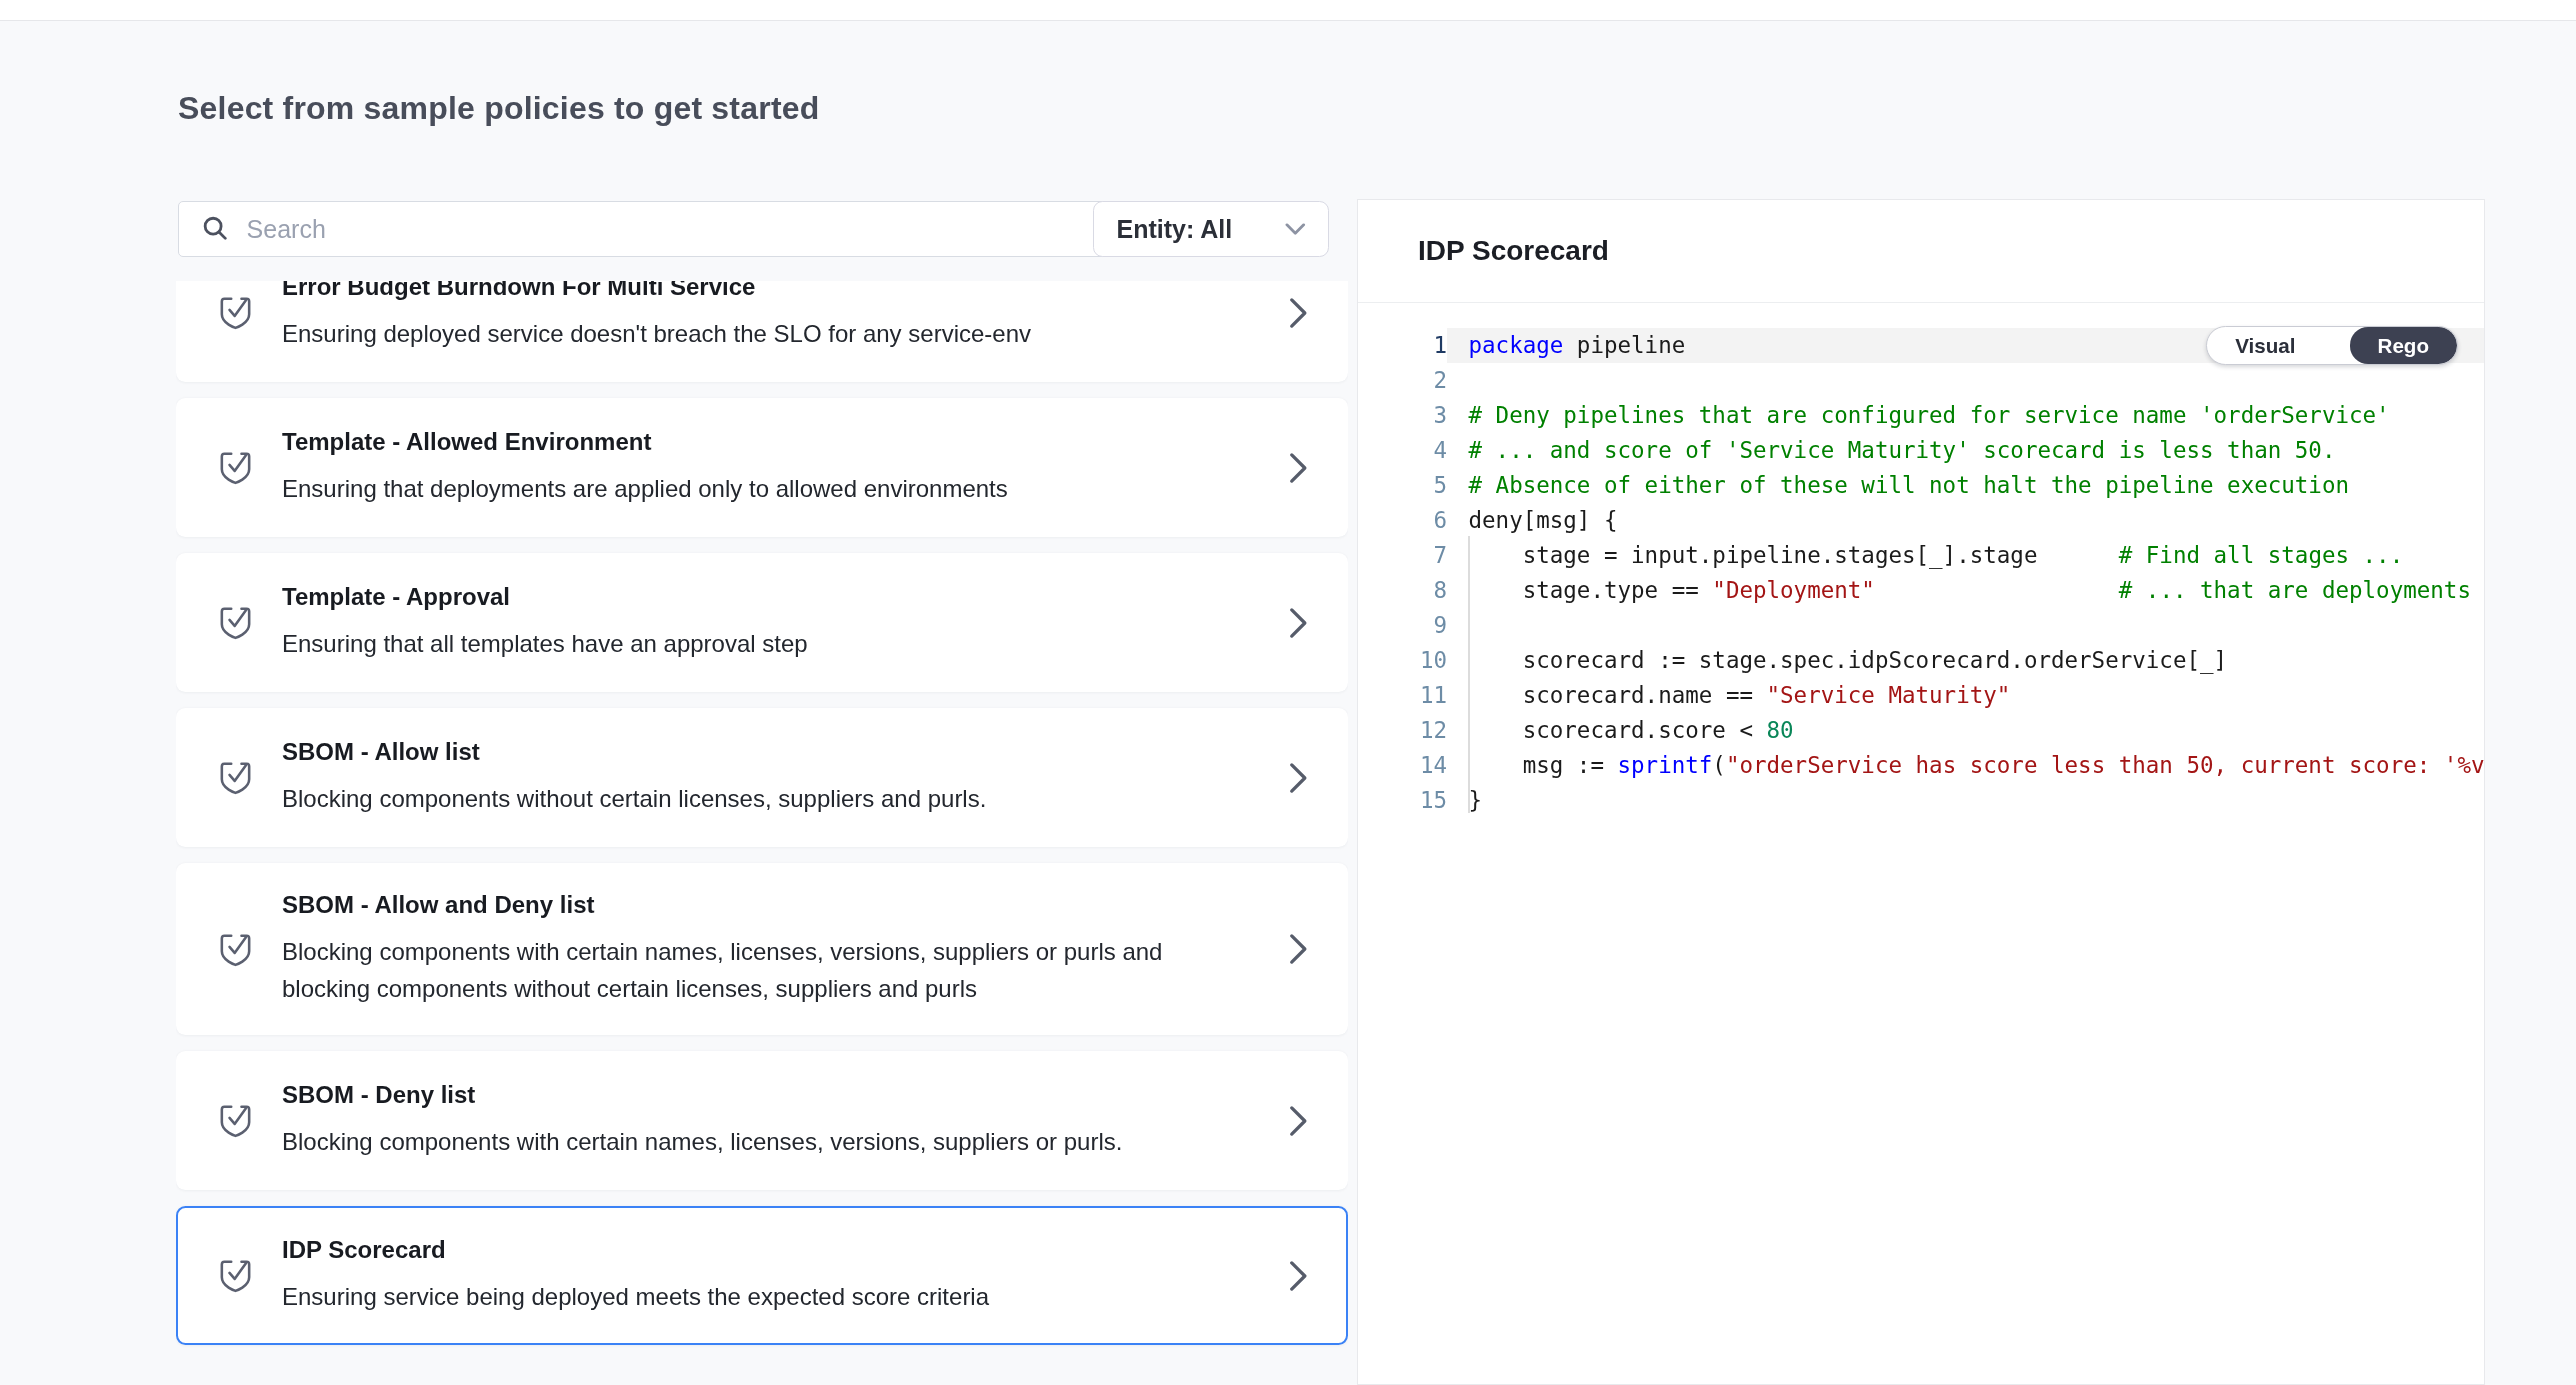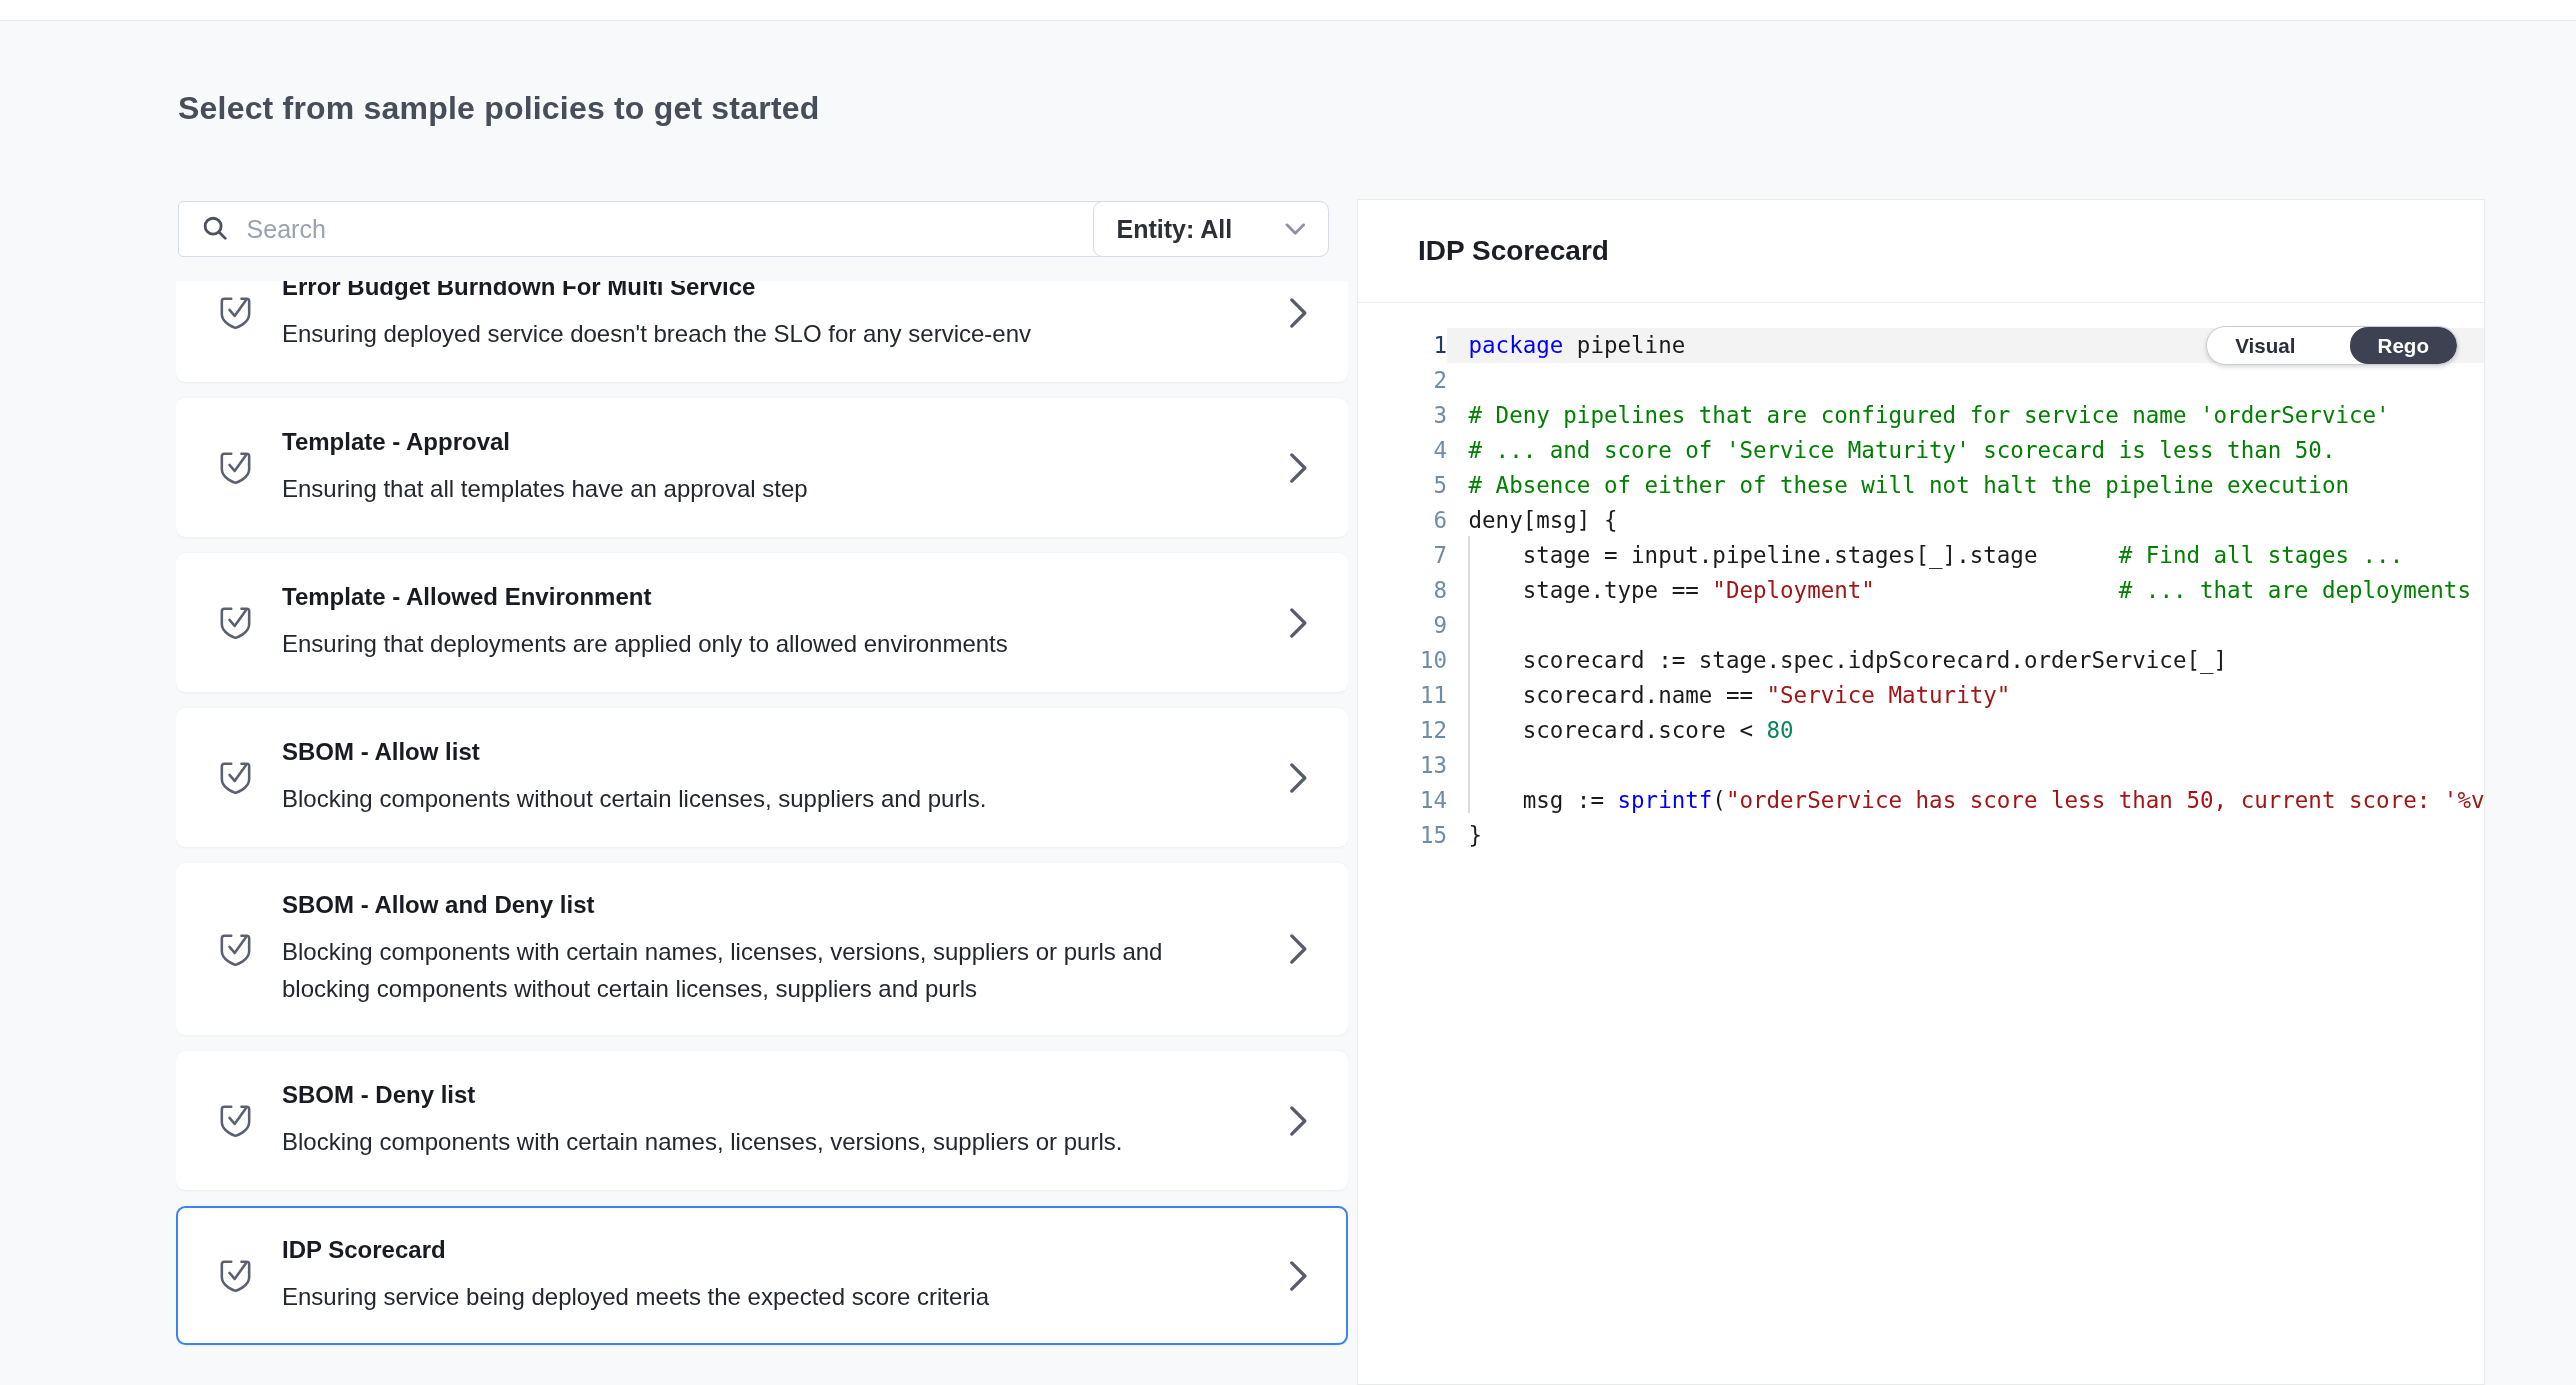--- a/index.html
+++ b/index.html
@@ -113,36 +113,36 @@
       <path d="M4 4 L18 18 L4 32" stroke="#565c6a" stroke-width="3.5" stroke-linecap="round" stroke-linejoin="round"></path>
     </svg>
   </div>
 
   <div class="policy-card">
     <svg class="icon" width="41" height="45" viewBox="0 0 48 48" fill="none">
       <path d="M19 8 H11 a3 3 0 0 0 -3 3 V26 c0 11 16 16 16 16 s16 -5 16 -16 V11 a3 3 0 0 0 -3 -3 h-6" stroke="#5b6070" stroke-width="3" stroke-linecap="round" stroke-linejoin="round"></path>
       <path d="M17 21 L23 28 L36 10" stroke="#5b6070" stroke-width="3" stroke-linecap="round" stroke-linejoin="round"></path>
     </svg>
     <div class="policy-text">
+      <div class="policy-title">Template - Allowed Environment</div>
+      <div class="policy-desc">Ensuring that deployments are applied only to allowed environments</div>
+    </div>
+    <svg class="card-chevron" width="20.6" height="34" viewBox="0 0 22 36" fill="none">
+      <path d="M4 4 L18 18 L4 32" stroke="#565c6a" stroke-width="3.5" stroke-linecap="round" stroke-linejoin="round"></path>
+    </svg>
+  </div>
+
+  <div class="policy-card">
+    <svg class="icon" width="41" height="45" viewBox="0 0 48 48" fill="none">
+      <path d="M19 8 H11 a3 3 0 0 0 -3 3 V26 c0 11 16 16 16 16 s16 -5 16 -16 V11 a3 3 0 0 0 -3 -3 h-6" stroke="#5b6070" stroke-width="3" stroke-linecap="round" stroke-linejoin="round"></path>
+      <path d="M17 21 L23 28 L36 10" stroke="#5b6070" stroke-width="3" stroke-linecap="round" stroke-linejoin="round"></path>
+    </svg>
+    <div class="policy-text">
       <div class="policy-title">Template - Approval</div>
       <div class="policy-desc">Ensuring that all templates have an approval step</div>
-    </div>
-    <svg class="card-chevron" width="20.6" height="34" viewBox="0 0 22 36" fill="none">
-      <path d="M4 4 L18 18 L4 32" stroke="#565c6a" stroke-width="3.5" stroke-linecap="round" stroke-linejoin="round"></path>
-    </svg>
-  </div>
-
-  <div class="policy-card">
-    <svg class="icon" width="41" height="45" viewBox="0 0 48 48" fill="none">
-      <path d="M19 8 H11 a3 3 0 0 0 -3 3 V26 c0 11 16 16 16 16 s16 -5 16 -16 V11 a3 3 0 0 0 -3 -3 h-6" stroke="#5b6070" stroke-width="3" stroke-linecap="round" stroke-linejoin="round"></path>
-      <path d="M17 21 L23 28 L36 10" stroke="#5b6070" stroke-width="3" stroke-linecap="round" stroke-linejoin="round"></path>
-    </svg>
-    <div class="policy-text">
-      <div class="policy-title">Template - Allowed Environment</div>
-      <div class="policy-desc">Ensuring that deployments are applied only to allowed environments</div>
     </div>
     <svg class="card-chevron" width="20.6" height="34" viewBox="0 0 22 36" fill="none">
       <path d="M4 4 L18 18 L4 32" stroke="#565c6a" stroke-width="3.5" stroke-linecap="round" stroke-linejoin="round"></path>
     </svg>
   </div>
 
   <div class="policy-card">
     <svg class="icon" width="41" height="45" viewBox="0 0 48 48" fill="none">
       <path d="M19 8 H11 a3 3 0 0 0 -3 3 V26 c0 11 16 16 16 16 s16 -5 16 -16 V11 a3 3 0 0 0 -3 -3 h-6" stroke="#5b6070" stroke-width="3" stroke-linecap="round" stroke-linejoin="round"></path>
       <path d="M17 21 L23 28 L36 10" stroke="#5b6070" stroke-width="3" stroke-linecap="round" stroke-linejoin="round"></path>
@@ -259,24 +259,20 @@
   <div class="code-row">
     <span class="gutter">11</span>
     <span class="code-text"><span class="tok-plain">    scorecard.name == </span><span class="tok-str">"Service Maturity"</span></span>
   </div>
 
   <div class="code-row">
     <span class="gutter">12</span>
     <span class="code-text"><span class="tok-plain">    scorecard.score &lt; </span><span class="tok-num">80</span></span>
   </div>
 
-  <div class="code-row">
-    <span class="gutter">13</span>
-    <span class="code-text"></span>
-  </div>
 
   <div class="code-row">
     <span class="gutter">14</span>
     <span class="code-text"><span class="tok-plain">    msg := </span><span class="tok-fn">sprintf</span><span class="tok-plain">(</span><span class="tok-str">"orderService has score less than 50, current score: '%v</span></span>
   </div>
 
   <div class="code-row">
     <span class="gutter">15</span>
     <span class="code-text"><span class="tok-plain">}</span></span>
   </div>

